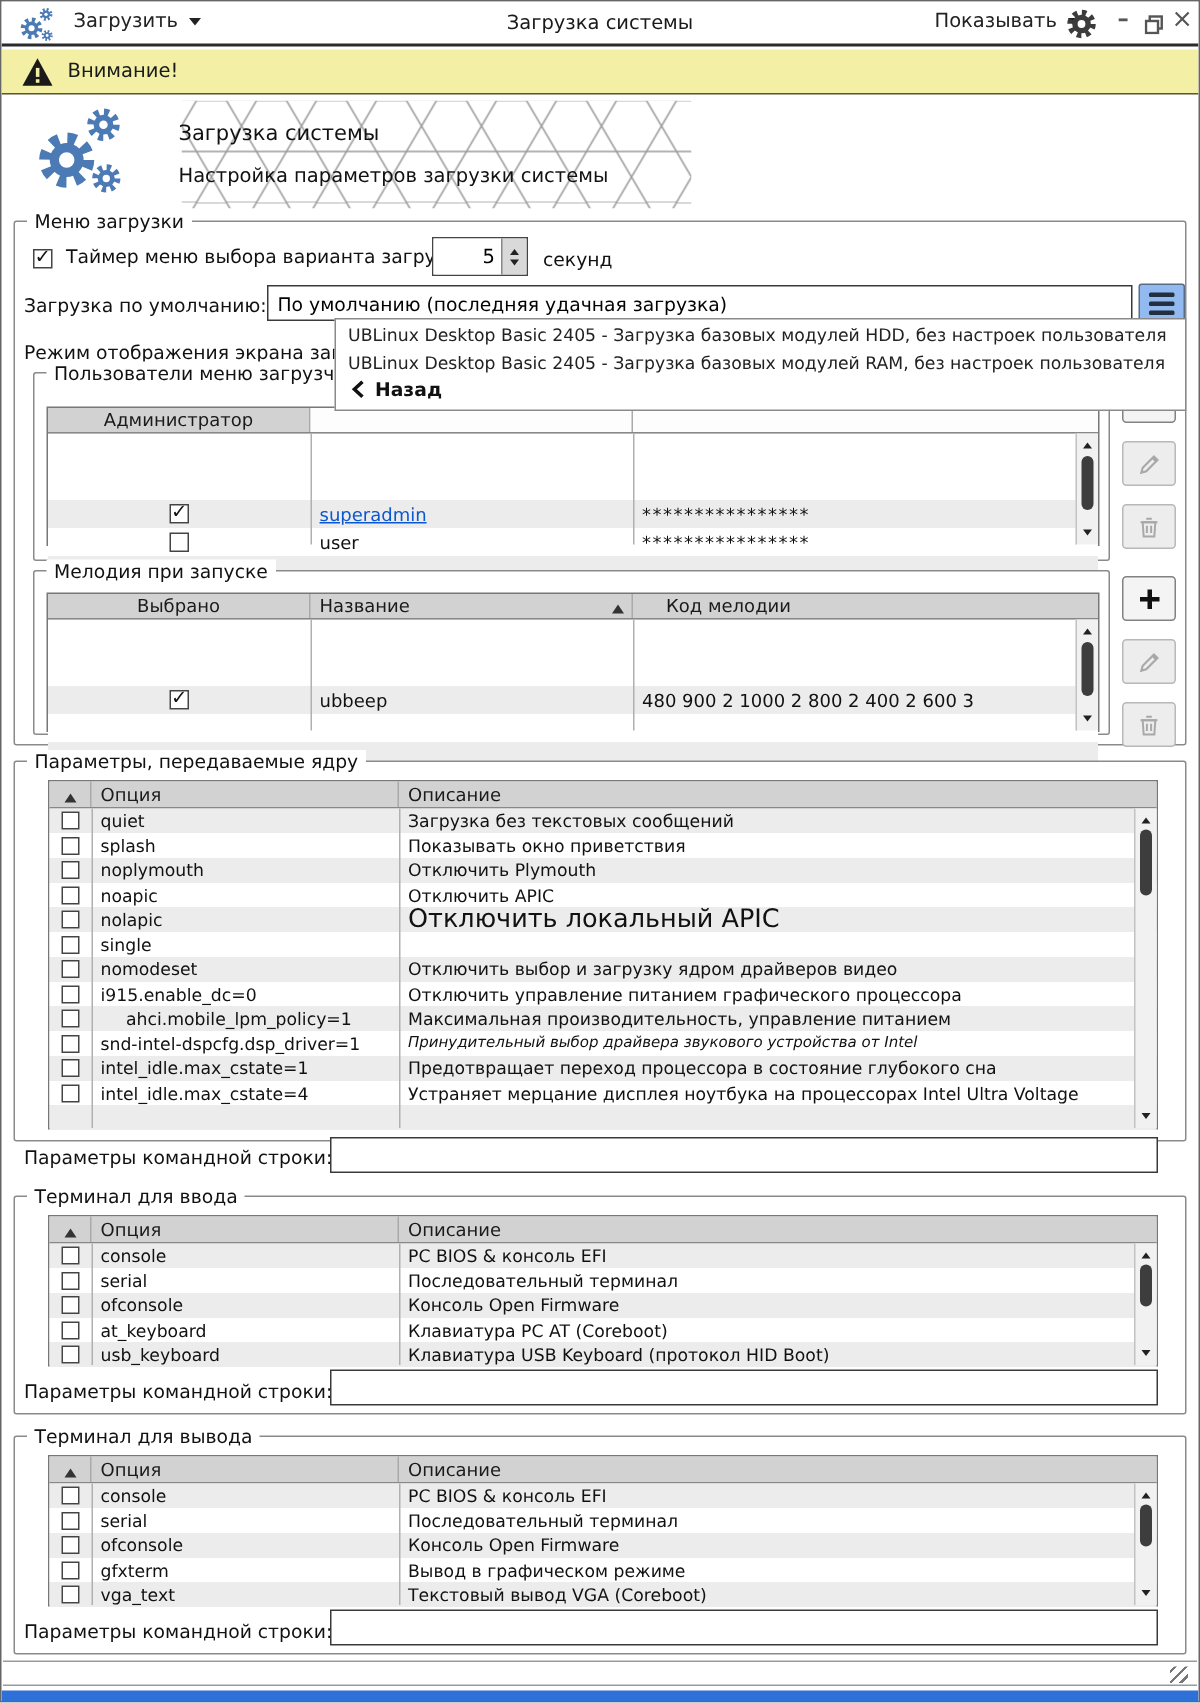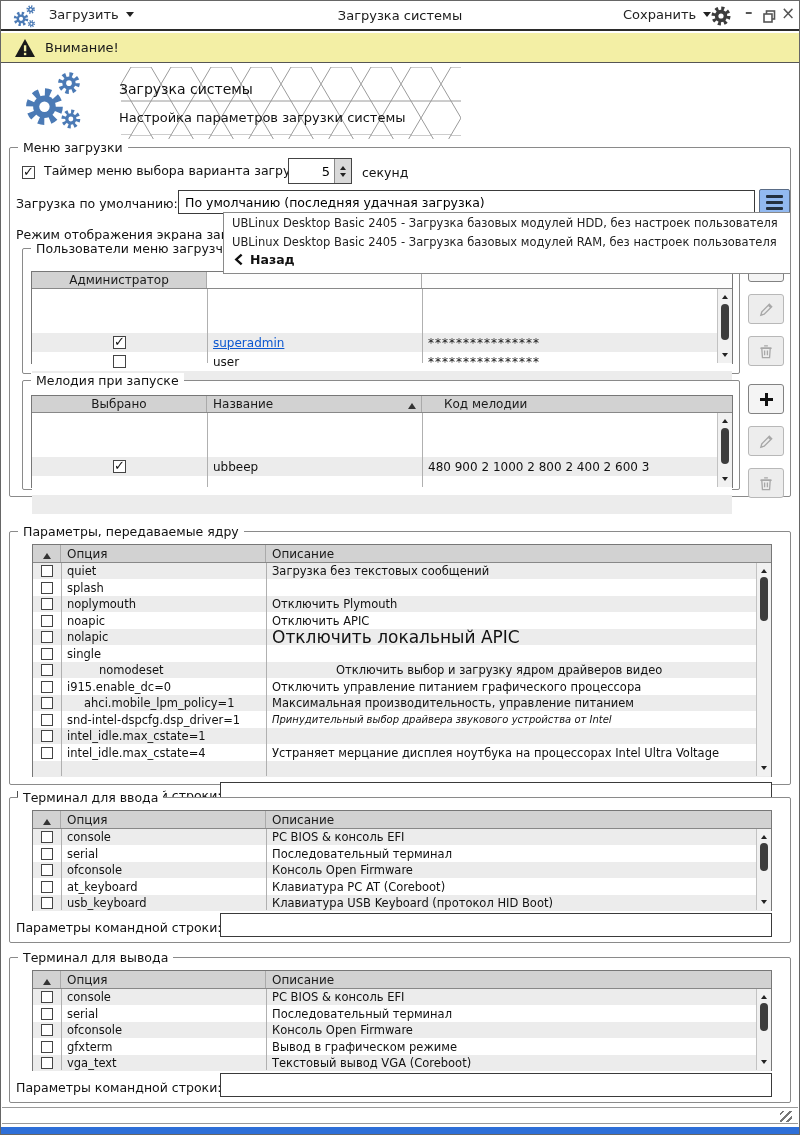--- a/index.html
+++ b/index.html
@@ -102,21 +102,21 @@
         <circle cx="55" cy="53" r="6" fill="#4b7ab5"></circle>
           <circle cx="55" cy="53" r="2.6" fill="#fff"></circle>
       </svg>
     </span>
     <div class="menu-item" style="left:48px;">
       <span>Загрузить</span>
       <span class="tri-down"></span>
     </div>
     <div class="win-title">Загрузка системы</div>
     <div class="menu-item" style="left:622px;">
-      <span>Сохранить</span>
+      <span>Показывать</span>
       <span class="tri-down"></span>
     </div>
     <span class="abs" style="left:710px; top:5px;">
       <svg width="20" height="20" viewBox="0 0 20 20">
         <circle cx="10" cy="10" r="7" fill="none" stroke="#3c3c3c" stroke-width="5" stroke-dasharray="2.75 2.75"></circle>
         <circle cx="10" cy="10" r="6.2" fill="#3c3c3c"></circle>
           <circle cx="10" cy="10" r="2.6" fill="#fff"></circle>
       </svg>
     </span>
     <span class="winctl" style="left:744px; top:2px; font-weight:bold;">–</span>
@@ -316,21 +316,21 @@
 
       <div class="dd-item">UBLinux Desktop Basic 2405 - Загрузка базовых модулей RAM, без настроек пользователя</div>
     </div>
   <div class="abs dd-back" style="left:223px; top:249px; width:566px; z-index:10; background:#fff;">
     <svg width="9" height="13" viewBox="0 0 10 14">
         <path d="M8.5 1.5 L2.5 7 L8.5 12.5" fill="none" stroke="#111" stroke-width="2.6"></path>
       </svg>
     <span>Назад</span>
   </div>
 
-  <div class="group" style="left:8px; top:530px; width:782px; height:254px;">
+  <div class="group" style="left:8px; top:506px; width:782px; height:254px;">
     <span class="legend">Параметры, передаваемые ядру</span>
     <div class="tbl" style="left:22px; top:12px; width:740px; height:233px;">
       <div class="thead" style="height:18px;">
         <div class="th c-center" style="width:28px; border-right:1px solid #aaa;">
             <span class="sort-tri" style="margin-left:0;"></span>
           </div>
         <div class="th" style="width:205px; border-right:1px solid #aaa;">Опция</div>
         <div class="th" style="flex:1;">Описание</div>
       </div>
       <div class="rows stripe16" style="height:215px;">
@@ -341,20 +341,21 @@
             </div>
             <div class="cell" style="width:205px; font-size:11.5px;">quiet</div>
             <div class="cell" style="flex:1; font-size:11.5px;">Загрузка без текстовых сообщений</div>
           </div>
 
           <div class="trow" style="height:16.5px;">
             <div class="cell c-center" style="width:28px;">
               <span class="cb" style="width:12px;height:12px;"></span>
             </div>
             <div class="cell" style="width:205px; font-size:11.5px;">splash</div>
+            <div class="cell" style="flex:1; font-size:11.5px;">Показывать окно приветствия</div>
           </div>
 
           <div class="trow" style="height:16.5px;">
             <div class="cell c-center" style="width:28px;">
               <span class="cb" style="width:12px;height:12px;"></span>
             </div>
             <div class="cell" style="width:205px; font-size:11.5px;">noplymouth</div>
             <div class="cell" style="flex:1; font-size:11.5px;">Отключить Plymouth</div>
           </div>
 
@@ -375,21 +376,21 @@
             <div class="cell" style="flex:1; font-size:17px;">Отключить локальный APIC</div>
           </div>
 
           <div class="trow" style="height:16.5px;">
             <div class="cell c-center" style="width:28px;">
               <span class="cb" style="width:12px;height:12px;"></span>
             </div>
             <div class="cell" style="width:205px; font-size:11.5px;">single</div>
           </div>
 
-          <div class="trow" style="height:16.5px;gap:32px;">
+          <div class="trow" style="height:16.5px;">
             <div class="cell c-center" style="width:28px;">
               <span class="cb" style="width:12px;height:12px;"></span>
             </div>
             <div class="cell" style="width:205px; font-size:11.5px;">nomodeset</div>
             <div class="cell" style="flex:1; font-size:11.5px;">Отключить выбор и загрузку ядром драйверов видео</div>
           </div>
 
           <div class="trow" style="height:16.5px;">
             <div class="cell c-center" style="width:28px;">
               <span class="cb" style="width:12px;height:12px;"></span>
@@ -412,20 +413,21 @@
             </div>
             <div class="cell" style="width:205px; font-size:11.5px;">snd-intel-dspcfg.dsp_driver=1</div>
             <div class="cell" style="flex:1; font-size:10px;font-style:italic;">Принудительный выбор драйвера звукового устройства от Intel</div>
           </div>
 
           <div class="trow" style="height:16.5px;">
             <div class="cell c-center" style="width:28px;">
               <span class="cb" style="width:12px;height:12px;"></span>
             </div>
             <div class="cell" style="width:205px; font-size:11.5px;">intel_idle.max_cstate=1</div>
+            <div class="cell" style="flex:1; font-size:11.5px;">Предотвращает переход процессора в состояние глубокого сна</div>
           </div>
 
           <div class="trow" style="height:16.5px;">
             <div class="cell c-center" style="width:28px;">
               <span class="cb" style="width:12px;height:12px;"></span>
             </div>
             <div class="cell" style="width:205px; font-size:11.5px;">intel_idle.max_cstate=4</div>
             <div class="cell" style="flex:1; font-size:11.5px;">Устраняет мерцание дисплея ноутбука на процессорах Intel Ultra Voltage</div>
           </div>
         </div>

